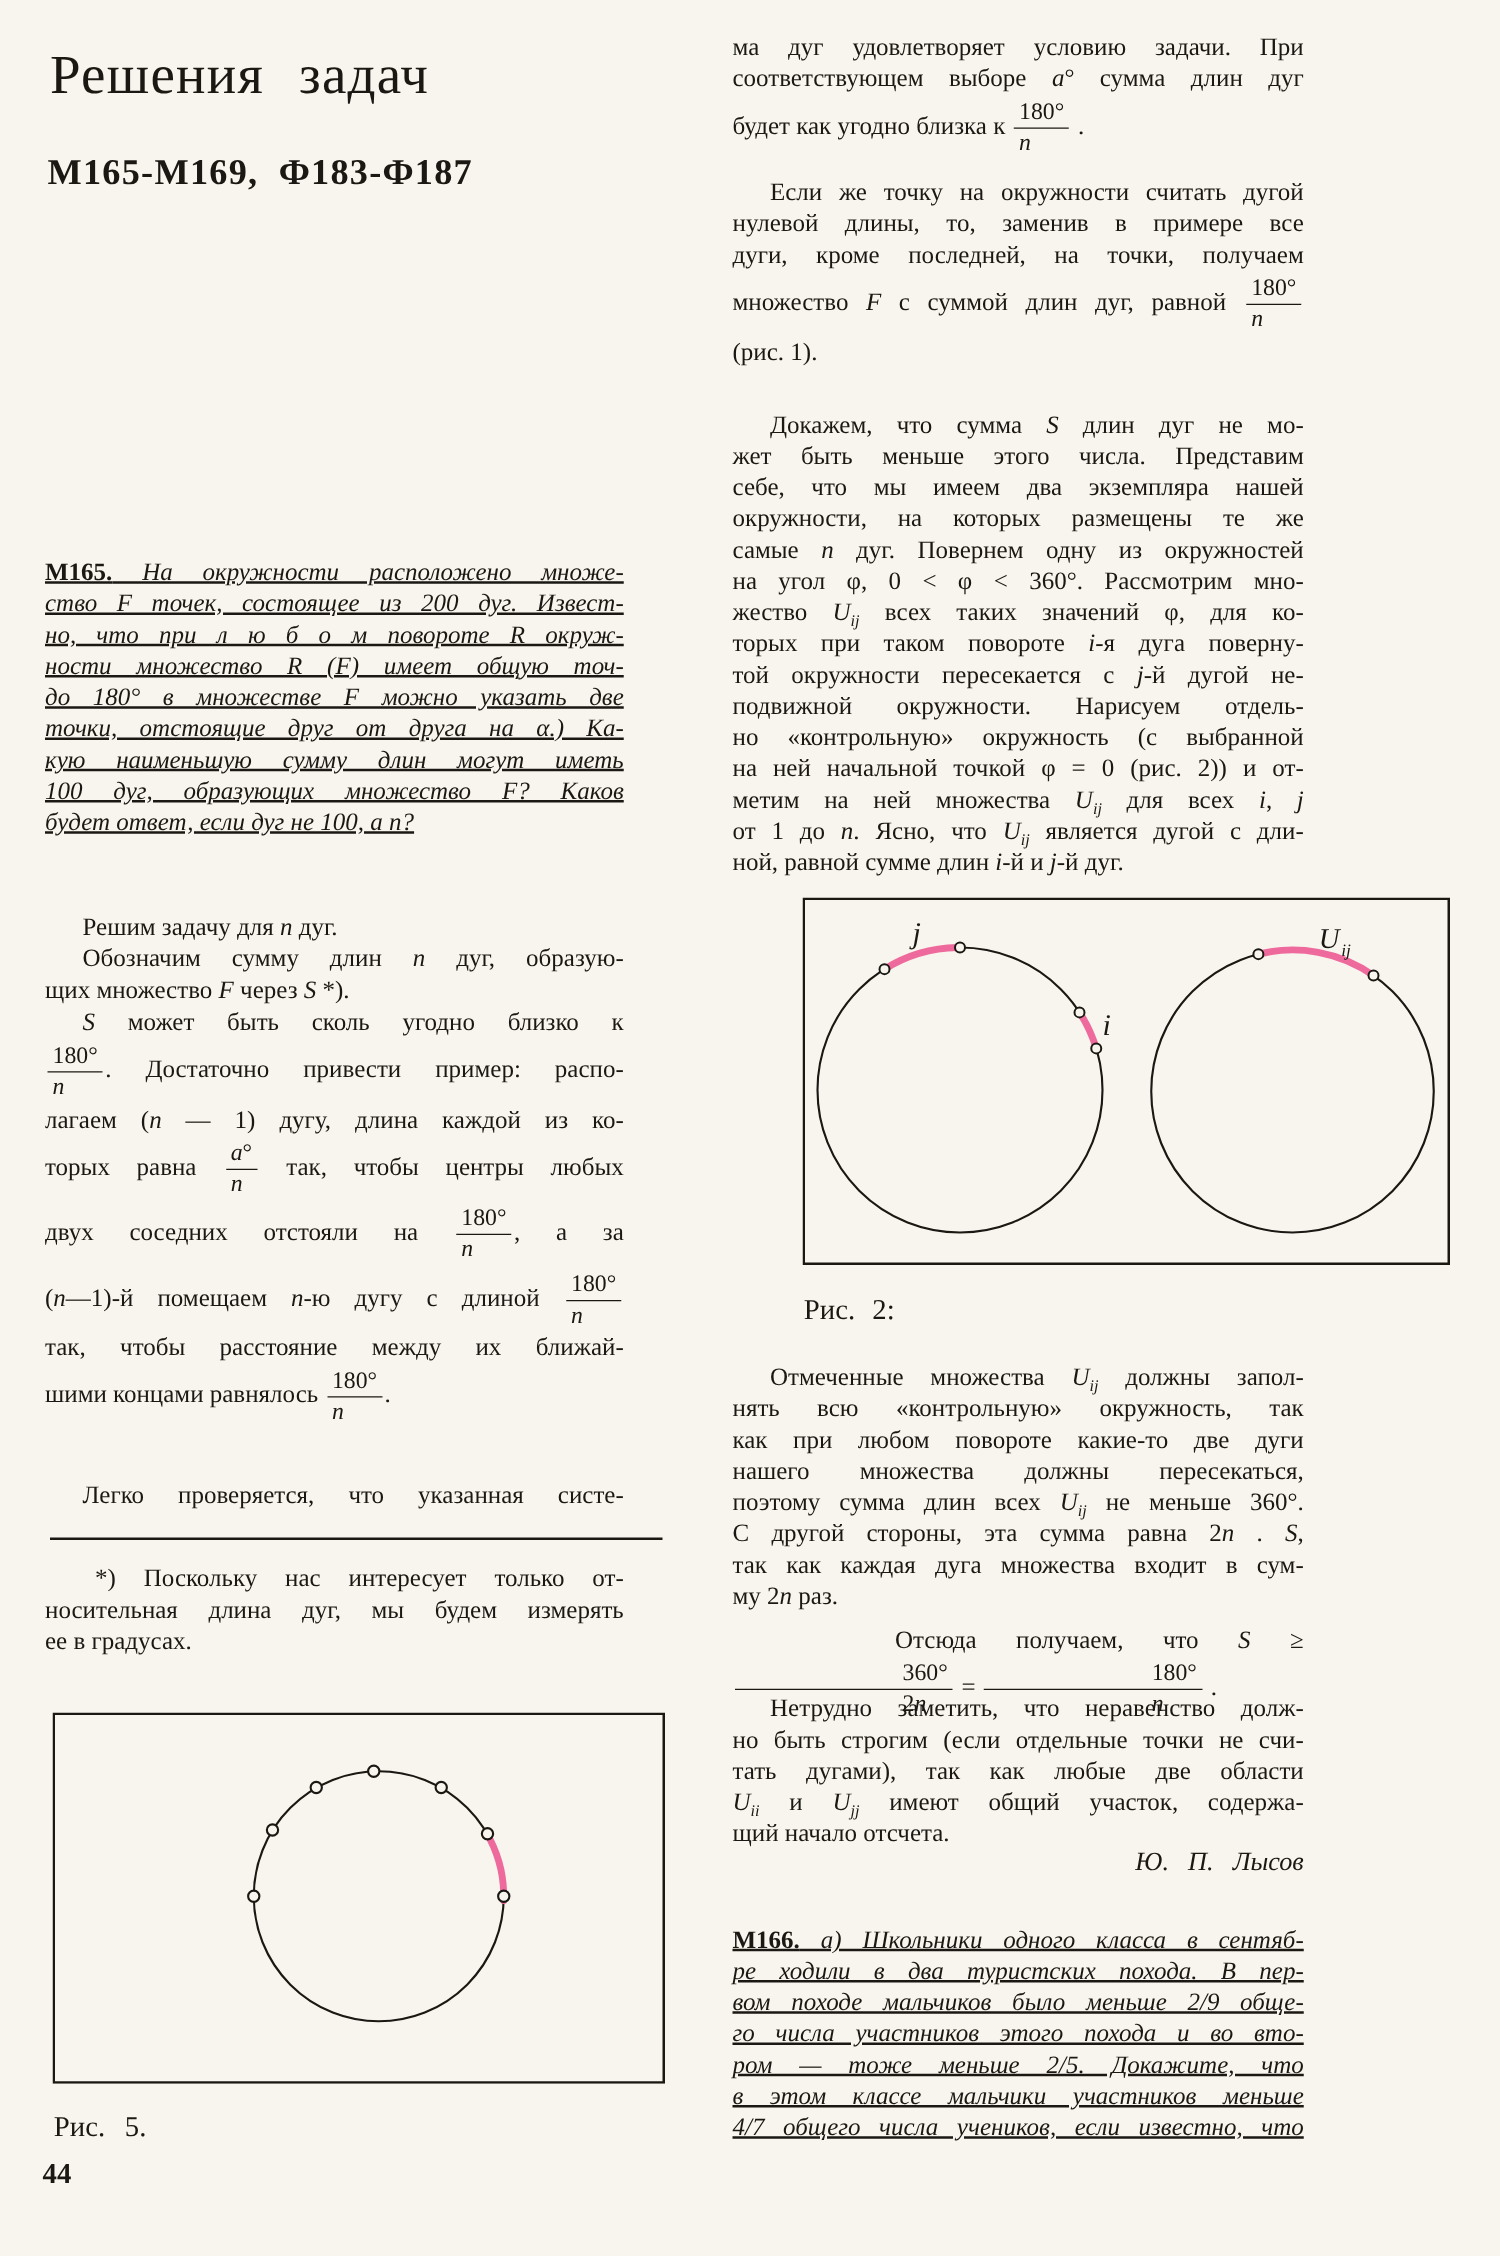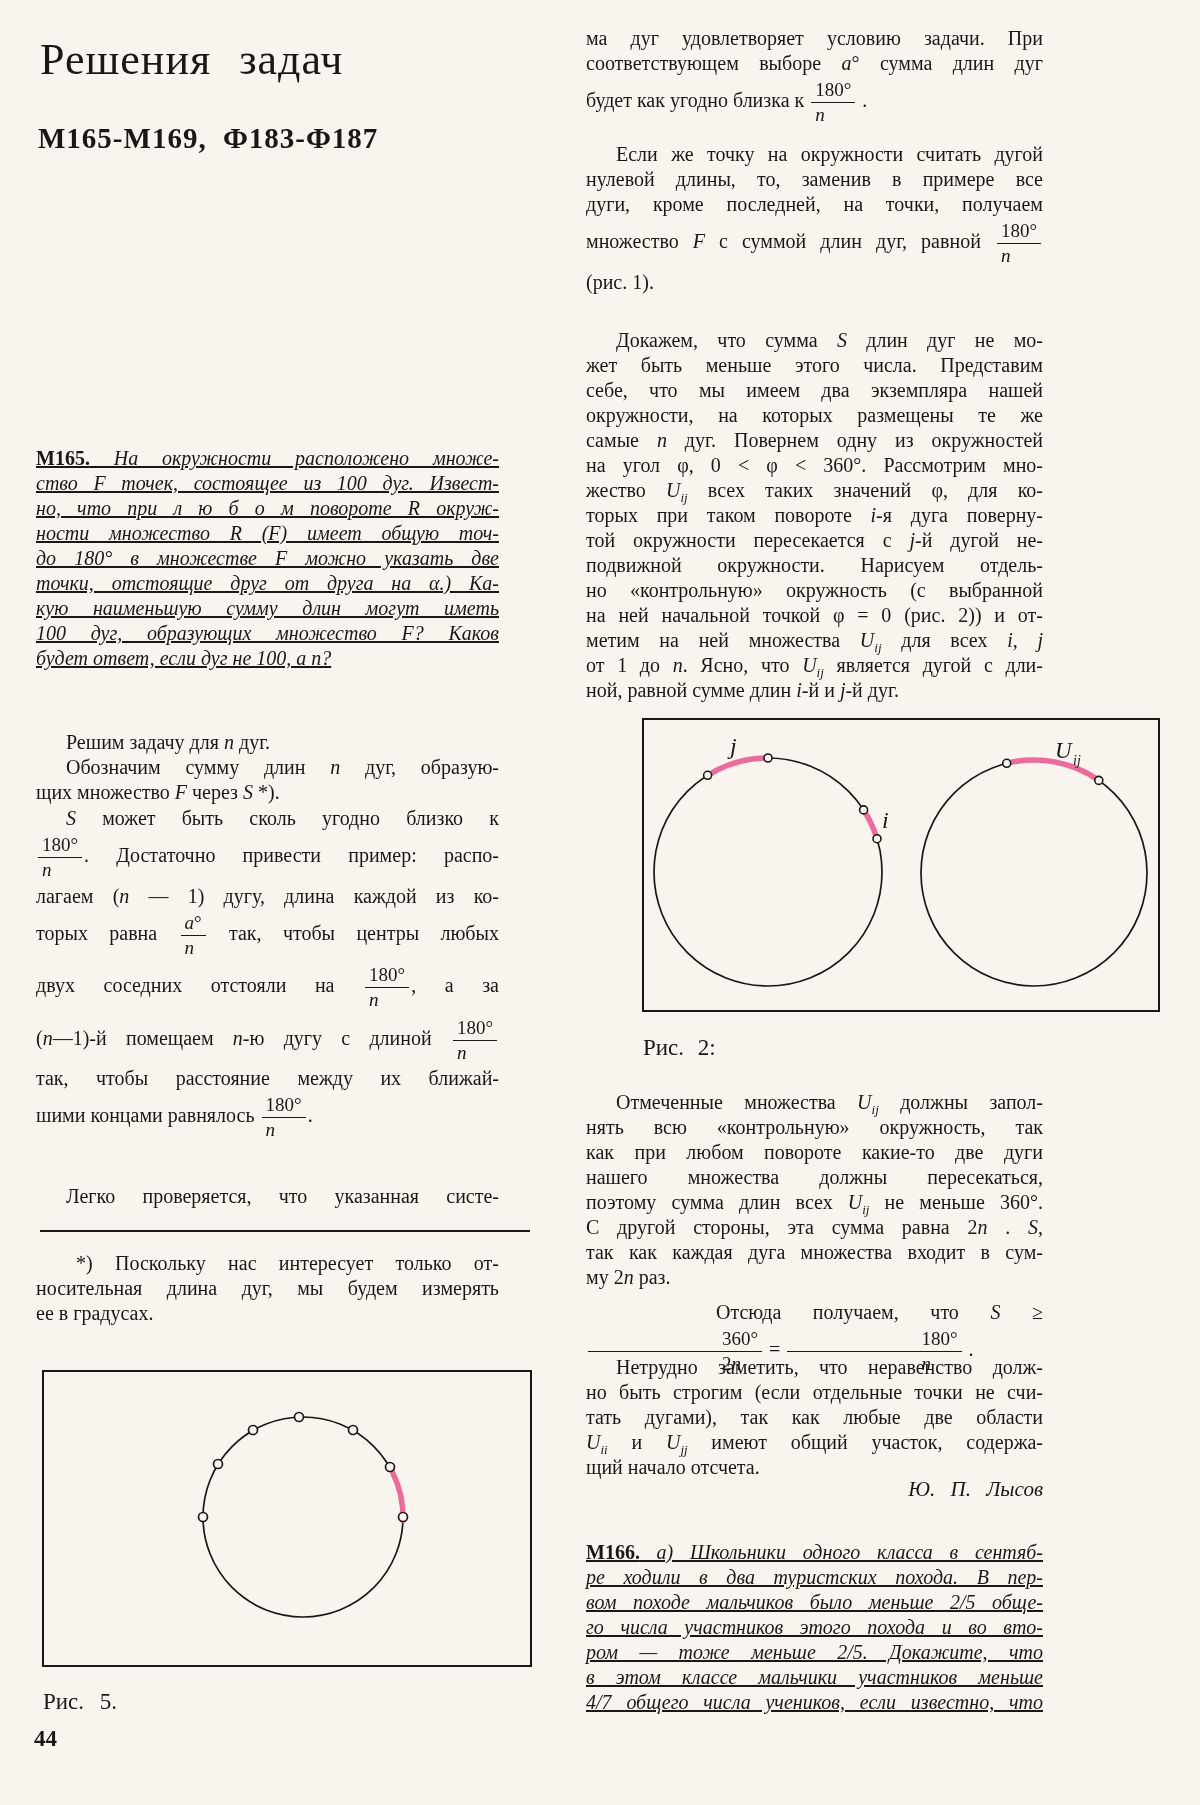--- a/index.html
+++ b/index.html
@@ -48,21 +48,21 @@
   svg text{font-family:"Liberation Serif","DejaVu Serif",serif;}
 </style>
 </head>
 <body>
 
 <div class="abs" id="title">Решения задач</div>
 <div class="abs" id="subtitle">М165-М169, Ф183-Ф187</div>
 
 <div class="para it" id="p-m165">
     <div class="ln"><b class="up">М165.</b> На окружности расположено множе-</div>
-    <div class="ln">ство F точек, состоящее из 100 дуг. Извест-</div>
+    <div class="ln">ство F точек, состоящее из 200 дуг. Извест-</div>
     <div class="ln">но, что при л ю б о м   повороте R окруж-</div>
     <div class="ln">ности множество R (F)  имеет общую точ-</div>
     <div class="ln">до 180° в множестве F можно указать две</div>
     <div class="ln">точки, отстоящие друг от друга на α.) Ка-</div>
     <div class="ln">кую наименьшую сумму длин могут иметь</div>
     <div class="ln">100 дуг, образующих множество F? Каков</div>
     <div class="ln noj">будет ответ, если дуг не 100, а n?</div>
   </div>
 <div class="para" id="p-sol1">
     <div class="ln noj ind">Решим задачу для <i>n</i> дуг.</div>
@@ -178,18 +178,18 @@
     <div class="ln ind">Нетрудно  заметить,  что  неравенство долж-</div>
     <div class="ln">но быть строгим (если отдельные точки не счи-</div>
     <div class="ln">тать  дугами),  так  как  любые  две  области</div>
     <div class="ln"><i>U</i><sub>ii</sub> и <i>U</i><sub>jj</sub> имеют общий участок,   содержа-</div>
     <div class="ln noj">щий начало отсчета.</div>
   </div>
 <div class="abs rcol" id="signature" style="position:absolute;">Ю. П. Лысов</div>
 <div class="para rcol it" id="p-m166">
     <div class="ln"><b class="up">М166.</b> а) Школьники одного класса в сентяб-</div>
     <div class="ln">ре ходили в два туристских похода. В пер-</div>
-    <div class="ln">вом походе мальчиков было меньше 2/5 обще-</div>
+    <div class="ln">вом походе мальчиков было меньше 2/9 обще-</div>
     <div class="ln">го числа участников этого похода и во вто-</div>
     <div class="ln">ром — тоже меньше 2/5.  Докажите,  что</div>
     <div class="ln">в этом классе мальчики участников меньше</div>
     <div class="ln">4/7 общего числа учеников, если известно, что</div>
   </div>
 
 </body></html>

